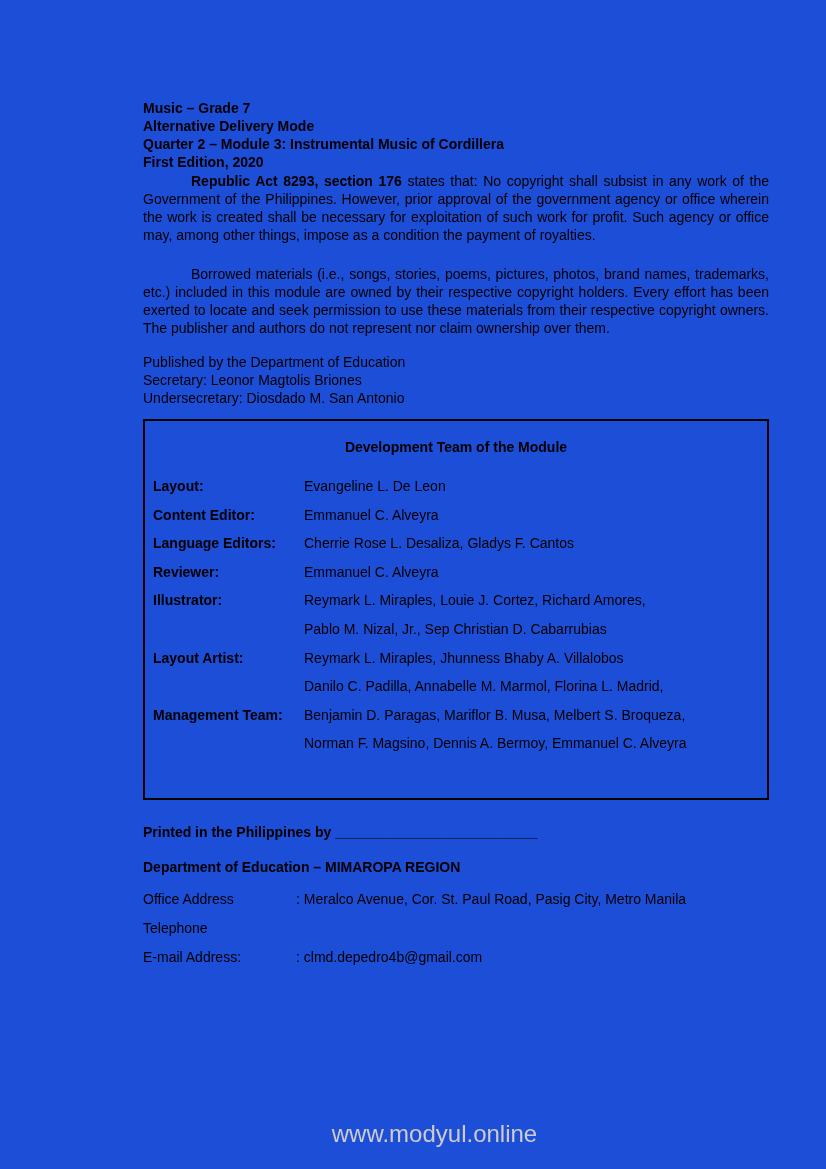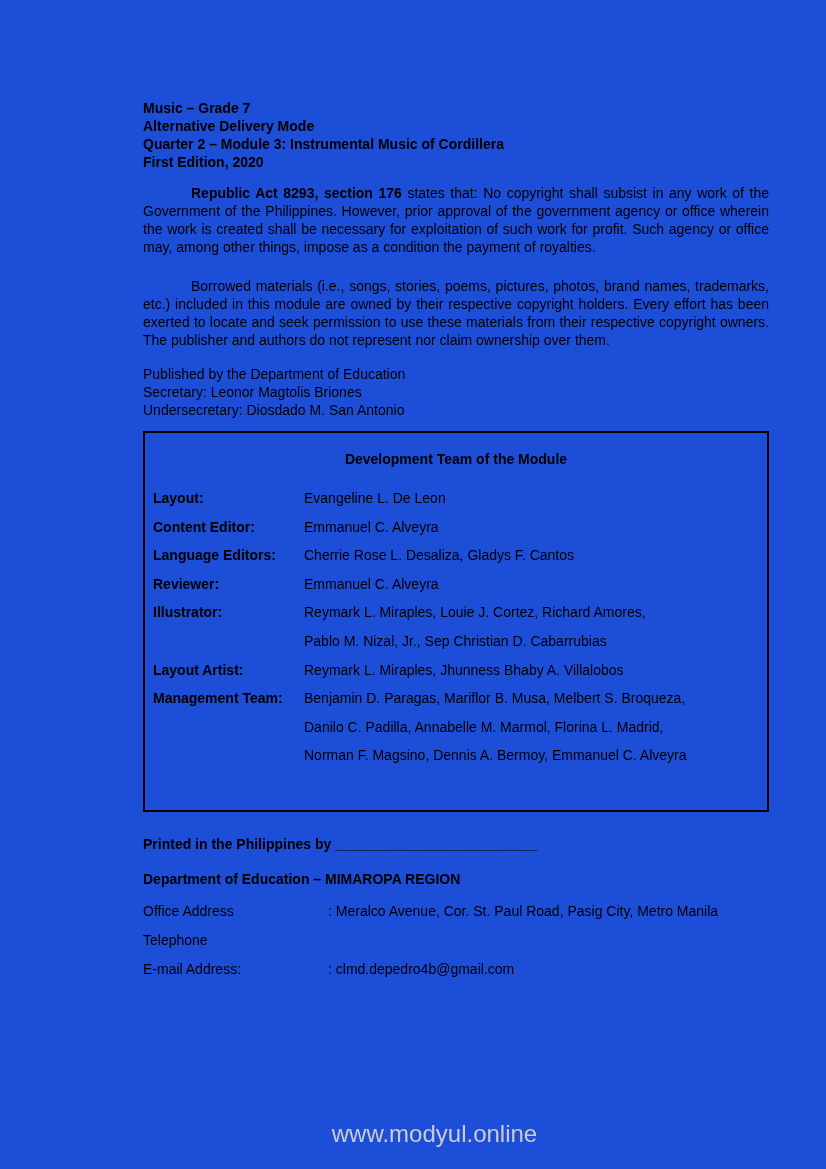--- a/index.html
+++ b/index.html
@@ -18,21 +18,21 @@
   .content { margin: 0 100px; padding-top: 99px; }
 
   .doc-header div { font-weight: bold; line-height: 18px; }
 
   .para {
     margin: 0;
     text-align: justify;
     text-indent: 48px;
     line-height: 18px;
   }
-  .para-copyright { margin-top: 13px; }
+  .para-copyright { margin-top: 1px; }
   .para-copyright b { font-weight: bold; }
   .para-borrowed { margin-top: 21px; }
 
   .publisher { margin-top: 16px; }
   .publisher div { line-height: 18px; }
 
   .team-box {
     margin-top: 12px;
     border: 2px solid #000000;
     box-sizing: border-box;
@@ -42,21 +42,21 @@
   .team-title { text-align: center; font-weight: bold; line-height: 18px; }
   .team-rows { margin-top: 16px; }
   .team-row { display: flex; line-height: 28.6px; }
   .team-label { flex: none; width: 151px; font-weight: bold; }
   .team-value { flex: 1; white-space: nowrap; }
 
   .printed-line { margin: 23px 0 0 0; font-weight: bold; line-height: 18px; }
   .dept-line { margin: 17px 0 0 0; font-weight: bold; line-height: 18px; }
 
   .contact { margin-top: 9px; }
-  .contact-row { display: flex; line-height: 29px; gap: 32px; }
+  .contact-row { display: flex; line-height: 29px; }
   .contact-label { flex: none; width: 153px; }
   .contact-value { flex: 1; white-space: nowrap; }
 
   .watermark {
     position: absolute;
     left: 0;
     right: 0;
     top: 1125px;
     text-align: center;
     font-size: 24px;
@@ -112,26 +112,26 @@
         </div>
         <div class="team-row">
           <span class="team-label"></span>
           <span class="team-value">Pablo M. Nizal, Jr., Sep Christian D. Cabarrubias</span>
         </div>
         <div class="team-row">
           <span class="team-label">Layout Artist:</span>
           <span class="team-value">Reymark L. Miraples, Jhunness Bhaby A. Villalobos</span>
         </div>
         <div class="team-row">
+          <span class="team-label"></span>
+          <span class="team-value">Danilo C. Padilla, Annabelle M. Marmol, Florina L. Madrid,</span>
+        </div>
+        <div class="team-row">
           <span class="team-label">Management Team:</span>
           <span class="team-value">Benjamin D. Paragas, Mariflor B. Musa, Melbert S. Broqueza,</span>
-        </div>
-        <div class="team-row">
-          <span class="team-label"></span>
-          <span class="team-value">Danilo C. Padilla, Annabelle M. Marmol, Florina L. Madrid,</span>
         </div>
         <div class="team-row">
           <span class="team-label"></span>
           <span class="team-value">Norman F. Magsino, Dennis A. Bermoy, Emmanuel C. Alveyra</span>
         </div>
       </div>
     </div>
 
     <p class="printed-line">Printed in the Philippines by __________________________</p>
 

